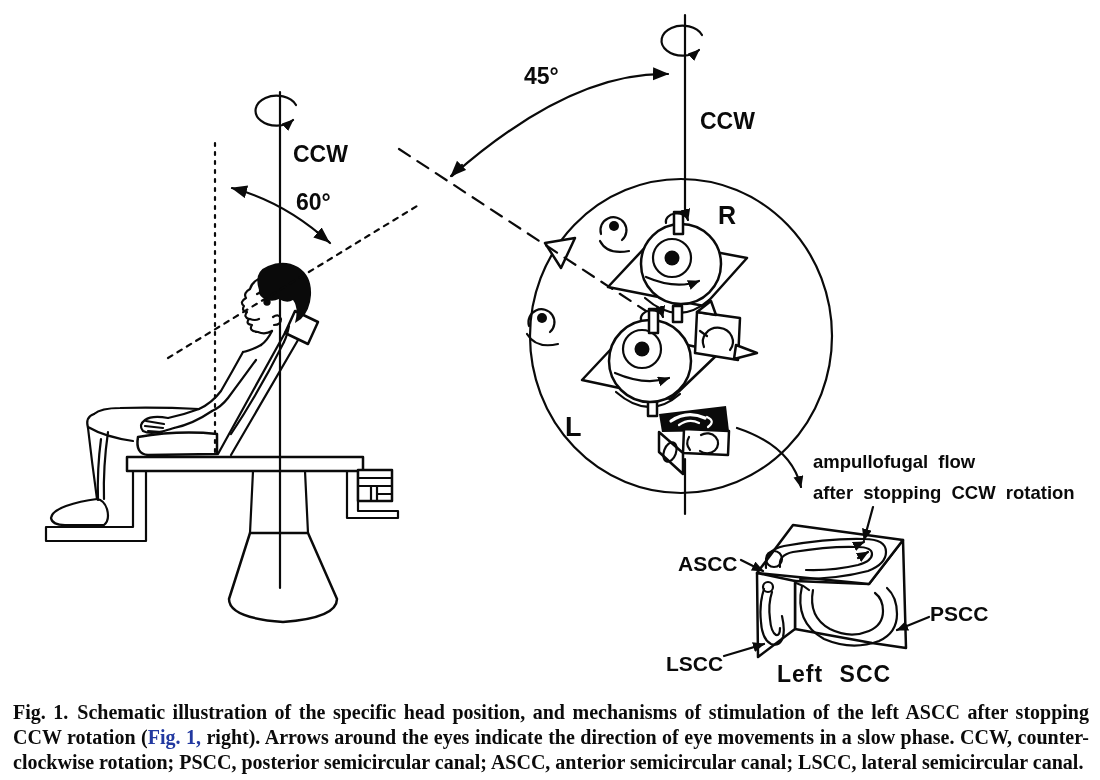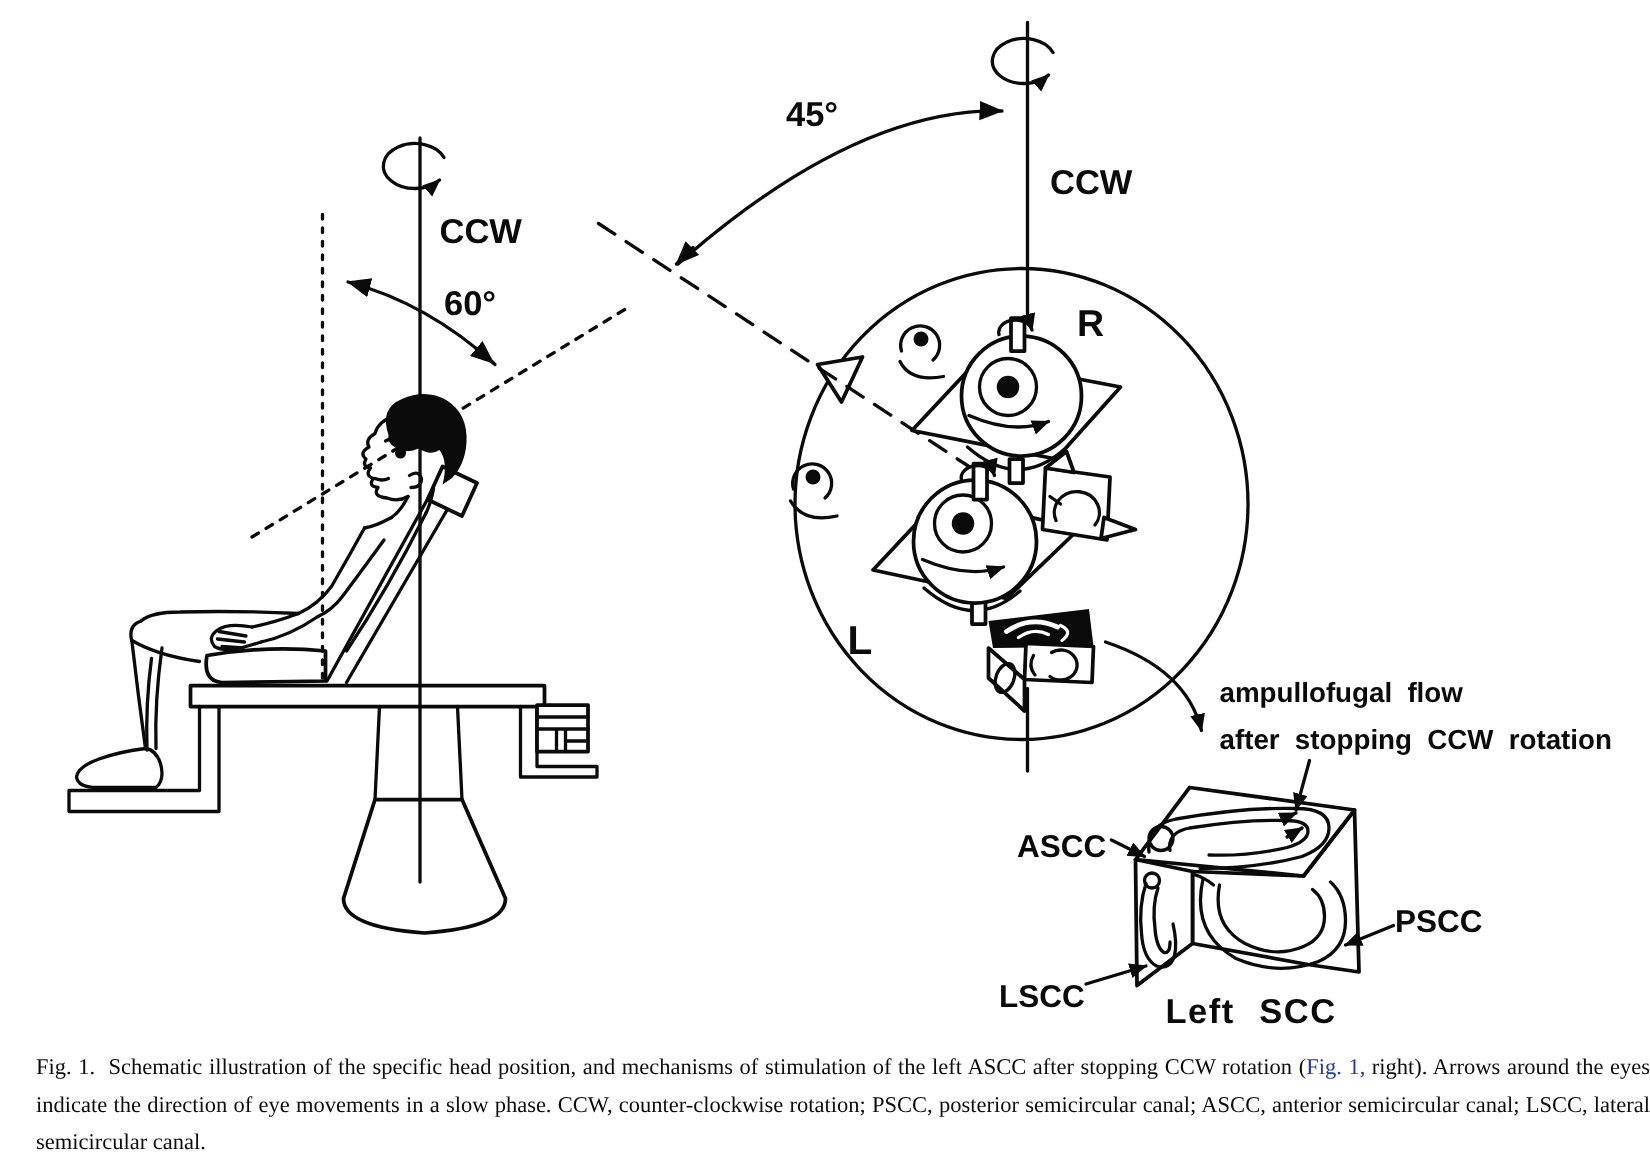--- a/index.html
+++ b/index.html
@@ -7,23 +7,23 @@
        font-family:"Liberation Sans",sans-serif;}
   #fig-svg{position:absolute;left:0;top:0;}
   .stroke{fill:none;stroke:#0a0a0a;stroke-width:2.2;stroke-linecap:round;stroke-linejoin:round;}
   .wfill{fill:#ffffff;stroke:#0a0a0a;stroke-width:2.5;stroke-linejoin:round;}
   .bfill{fill:#0a0a0a;stroke:none;}
   .white-line{fill:none;stroke:#ffffff;stroke-linecap:round;}
   .slabel{font-family:"Liberation Sans",sans-serif;font-weight:700;fill:#0a0a0a;}
   .sz23{font-size:23px;} .sz25{font-size:25px;} .sz27{font-size:27px;}
   .sz21{font-size:21px;} .sz19{font-size:18.5px;word-spacing:5px;}
   .inset-title{font-size:23px;word-spacing:9px;letter-spacing:1px;}
-  .caption{position:absolute;left:24px;top:700px;width:1076px;
-           font-family:"Liberation Serif",serif;font-size:15px;line-height:25px;
-           color:#0b0b0b;text-align:justify;}
+  .caption{position:absolute;left:13px;top:700px;width:1076px;
+           font-family:"Liberation Serif",serif;font-size:20px;line-height:25px;
+           color:#0b0b0b;text-align:justify;font-weight:bold;}
   .figlabel{margin-right:9px;}
   .figlink{color:#2239a0;text-decoration:none;cursor:pointer;}
 </style>
 </head>
 <body>
 
 <svg id="fig-svg" width="1100" height="698" viewBox="0 0 1100 698">
   <defs>
     <marker id="ah" markerUnits="userSpaceOnUse" markerWidth="14" markerHeight="12" refX="11" refY="5" orient="auto">
       <path d="M0,0 L12,5 L0,10 Z" fill="#0a0a0a"></path>

